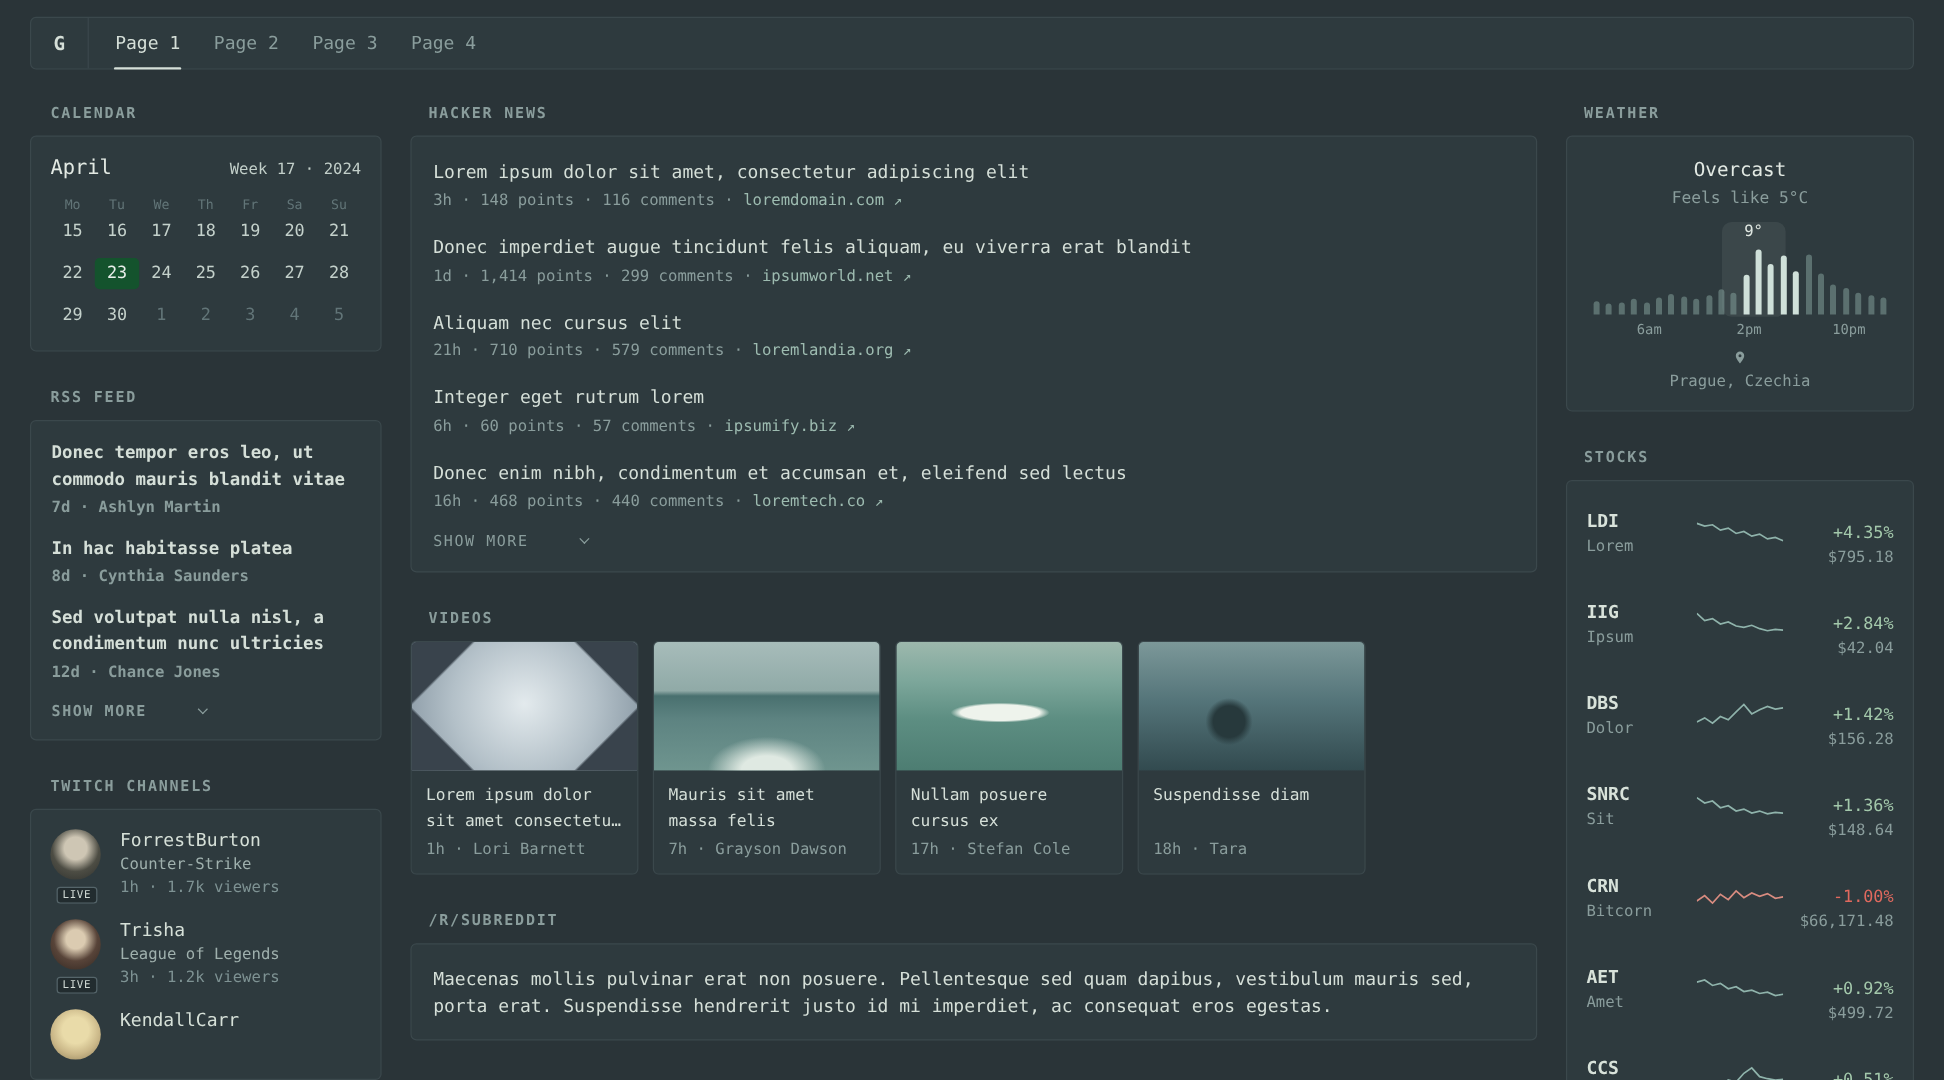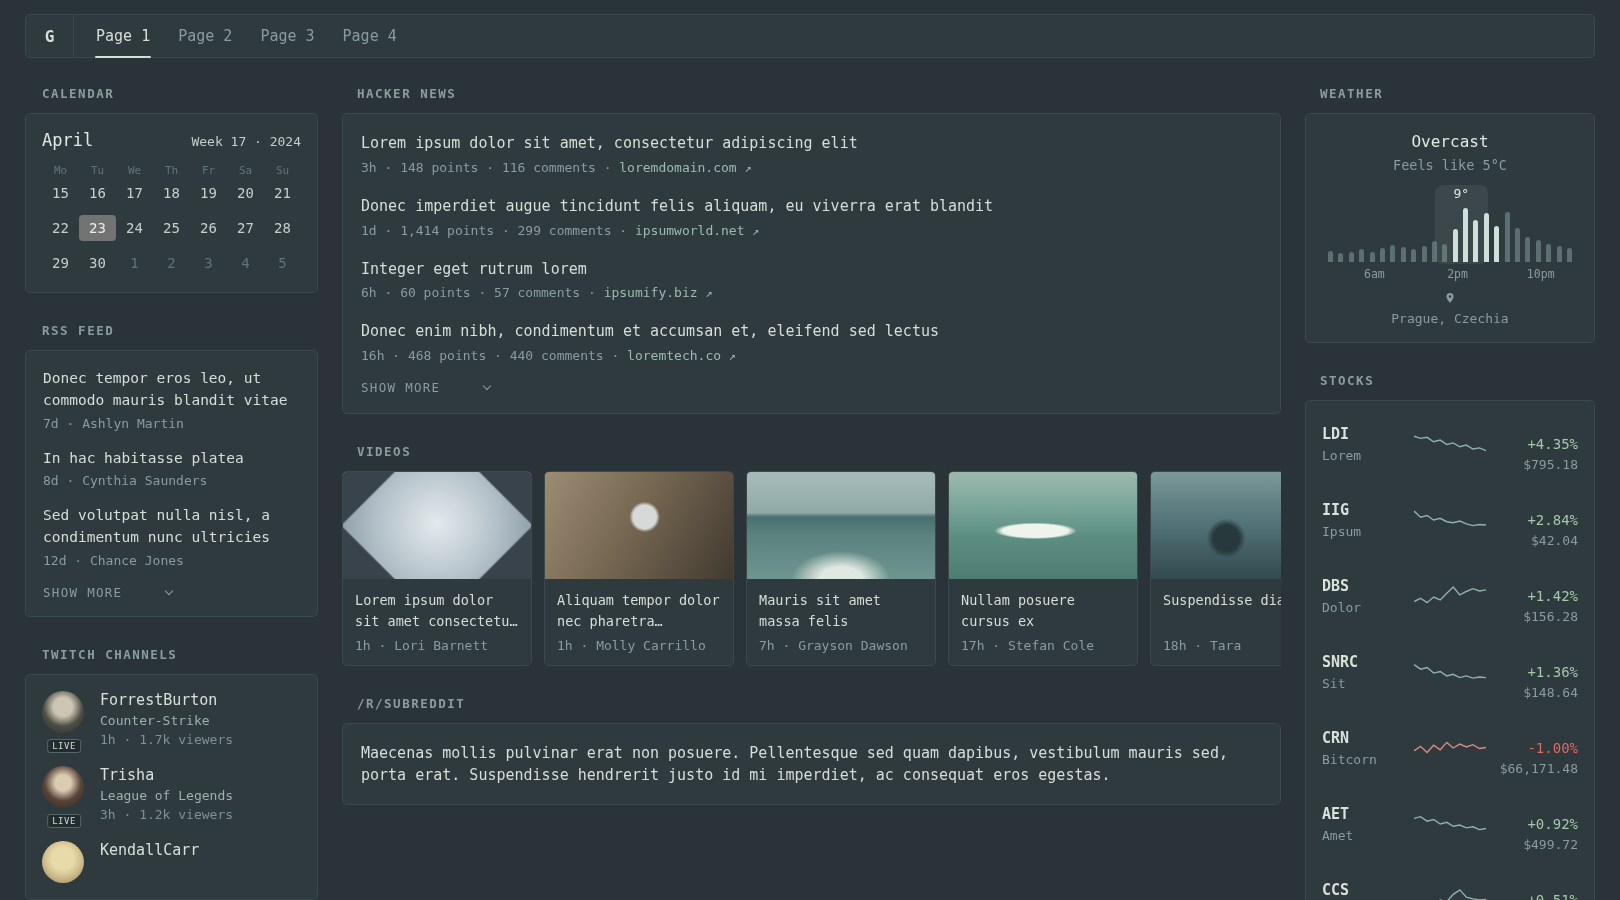--- a/index.html
+++ b/index.html
@@ -74,23 +74,23 @@
   .cal-head{display:flex;justify-content:space-between;align-items:baseline;margin-bottom:14px;text-align:center;}
   .cal-month{font-size:17px;color:#e2e9e3;}
   .cal-week{font-size:13px;color:var(--text-soft);}
   .cal-grid{display:grid;grid-template-columns:repeat(7,1fr);row-gap:9px;}
   .cal-dow{font-size:11px;color:var(--muted2);text-align:center;margin-bottom:3px;}
   .cal-day{
     font-size:14px;color:#c4d1cb;text-align:center;
     height:26px;line-height:26px;border-radius:4px;
   }
   .cal-day.out{color:var(--muted2);}
-  .cal-day.today{background:#737373;color:#e8eeea;}
-  
-  .pad-card{padding:17px 17px 15px;}
+  .cal-day.today{background:#14532d;color:#e8eeea;}
+  
+  .pad-card{padding:17px 17px 15px;font-weight:bold;}
   .feed-item{display:block;text-decoration:none;margin-bottom:17px;cursor:pointer;}
   .feed-item:last-of-type{margin-bottom:0;}
   .feed-title{font-size:14.5px;line-height:1.5;color:var(--text);}
   .feed-meta{font-size:13px;color:var(--muted);margin-top:4px;}
   .show-more{
     display:inline-flex;align-items:center;
     font-size:12.5px;letter-spacing:1.3px;color:var(--muted);
     margin-top:17px;cursor:pointer;gap:36px;
   }
   .chev{
@@ -355,20 +355,26 @@
               </div>
             </a>
 
             <a class="hn-item">
               <div class="hn-title">Donec imperdiet augue tincidunt felis aliquam, eu viverra erat blandit</div>
               <div class="hn-meta">
                 <span>1d · 1,414 points · 299 comments · </span><span class="domain">ipsumworld.net</span> <span class="ext-arrow">↗</span>
               </div>
             </a>
 
+            <a class="hn-item">
+              <div class="hn-title">Aliquam nec cursus elit</div>
+              <div class="hn-meta">
+                <span>21h · 710 points · 579 comments · </span><span class="domain">loremlandia.org</span> <span class="ext-arrow">↗</span>
+              </div>
+            </a>
 
             <a class="hn-item">
               <div class="hn-title">Integer eget rutrum lorem</div>
               <div class="hn-meta">
                 <span>6h · 60 points · 57 comments · </span><span class="domain">ipsumify.biz</span> <span class="ext-arrow">↗</span>
               </div>
             </a>
 
             <a class="hn-item">
               <div class="hn-title">Donec enim nibh, condimentum et accumsan et, eleifend sed lectus</div>
@@ -389,27 +395,20 @@
       <div class="videos-row">
 
           <div class="video-card">
             <div class="video-thumb thumb-cross"></div>
             <div class="video-body">
               <div class="video-title">Lorem ipsum dolor sit amet consectetu…</div>
               <div class="video-meta">1h · Lori Barnett</div>
             </div>
           </div>
 
-          <div class="video-card">
-            <div class="video-thumb thumb-camera"></div>
-            <div class="video-body">
-              <div class="video-title">Aliquam tempor dolor nec pharetra…</div>
-              <div class="video-meta">1h · Molly Carrillo</div>
-            </div>
-          </div>
 
           <div class="video-card">
             <div class="video-thumb thumb-sea"></div>
             <div class="video-body">
               <div class="video-title">Mauris sit amet massa felis</div>
               <div class="video-meta">7h · Grayson Dawson</div>
             </div>
           </div>
 
           <div class="video-card">

